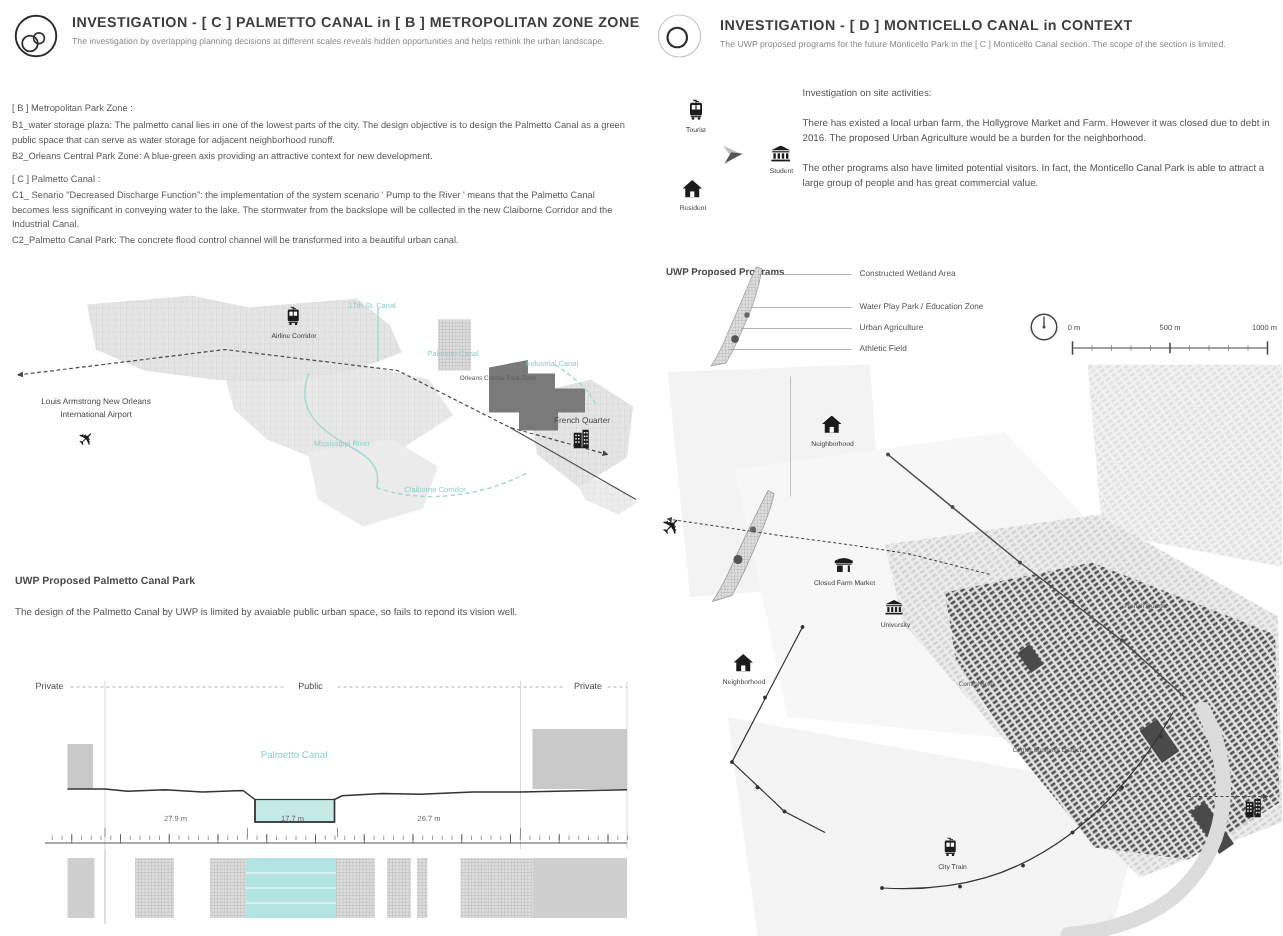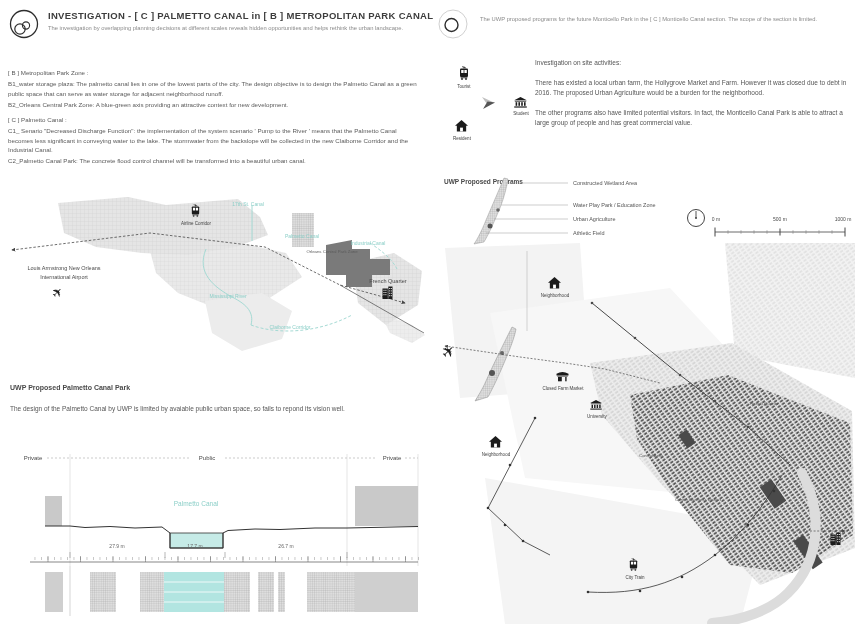--- a/index.html
+++ b/index.html
@@ -110,21 +110,21 @@
 <div class="board">
 
   <section>
 
     <svg class="abs" style="left:8px;top:8px" width="32" height="32" viewBox="0 0 32 32">
       <circle cx="16" cy="16" r="13.5" fill="none" stroke="#2e2e2e" stroke-width="1.3"></circle>
       <circle cx="12" cy="21" r="5.2" fill="none" stroke="#2e2e2e" stroke-width="1.2"></circle>
       <circle cx="18" cy="17.5" r="3.6" fill="none" stroke="#2e2e2e" stroke-width="1.1"></circle>
     </svg>
     <div class="abs" style="left:48px;top:10px;width:372px">
-      <div class="panel-title">INVESTIGATION - [ C ] PALMETTO CANAL  in  [ B ] METROPOLITAN PARK CANAL</div>
+      <div class="panel-title">INVESTIGATION - [ C ] PALMETTO CANAL  in  [ B ] METROPOLITAN ZONE ZONE</div>
       <div class="panel-sub">The investigation by overlapping planning decisions at different scales reveals hidden opportunities and helps rethink the urban landscape.</div>
     </div>
 
     <div class="abs notes" style="left:8px;top:62px;width:414px">
       <p class="hd">[ B ] Metropolitan Park Zone :</p>
       <p>B1_water storage plaza:   The palmetto canal lies in one of the lowest parts of the city. The design objective is to design the Palmetto Canal as a green public space that can serve as water storage for adjacent neighborhood runoff.</p>
       <p>B2_Orleans Central Park Zone:    A blue-green axis providing an attractive context for new development.</p>
       <p class="hd">[ C ] Palmetto Canal :</p>
       <p>C1_ Senario "Decreased Discharge Function":     the implementation of the system scenario ' Pump to the River ' means that the Palmetto Canal becomes less significant in conveying water to the lake. The stormwater from the backslope will be collected in the new Claiborne Corridor and the Industrial Canal.</p>
       <p>C2_Palmetto Canal Park:   The concrete flood control channel will be transformed into a beautiful urban canal.</p>
@@ -208,20 +208,21 @@
     </svg>
   </section>
 
   <section>
 
     <svg class="abs" style="left:437px;top:8px" width="32" height="32" viewBox="0 0 32 32">
       <circle cx="16" cy="16" r="14" fill="none" stroke="#c4c4c4" stroke-width="0.8"></circle>
       <circle cx="14.5" cy="17" r="6.5" fill="none" stroke="#2e2e2e" stroke-width="1.4"></circle>
     </svg>
     <div class="abs" style="left:480px;top:12px;width:370px">
+      <div class="panel-title">INVESTIGATION - [ D ] MONTICELLO CANAL in CONTEXT</div>
       <div class="panel-sub">The UWP proposed programs for the future Monticello Park in the [ C ] Monticello Canal section. The scope of the section is limited.</div>
     </div>
 
     <div>
       <svg class="abs" style="left:458px;top:66px" width="12" height="14">
           <use href="#sym-tram"></use>
         </svg>
       <div class="lbl ctr icn-lbl" style="left:464px;top:84px">Tourist</div>
       <svg class="abs" style="left:480px;top:94px" width="18" height="18" viewBox="0 0 18 18">
         <path d="M2,3 L15,9 L7,10 Z" fill="#c0c0c0"></path>

